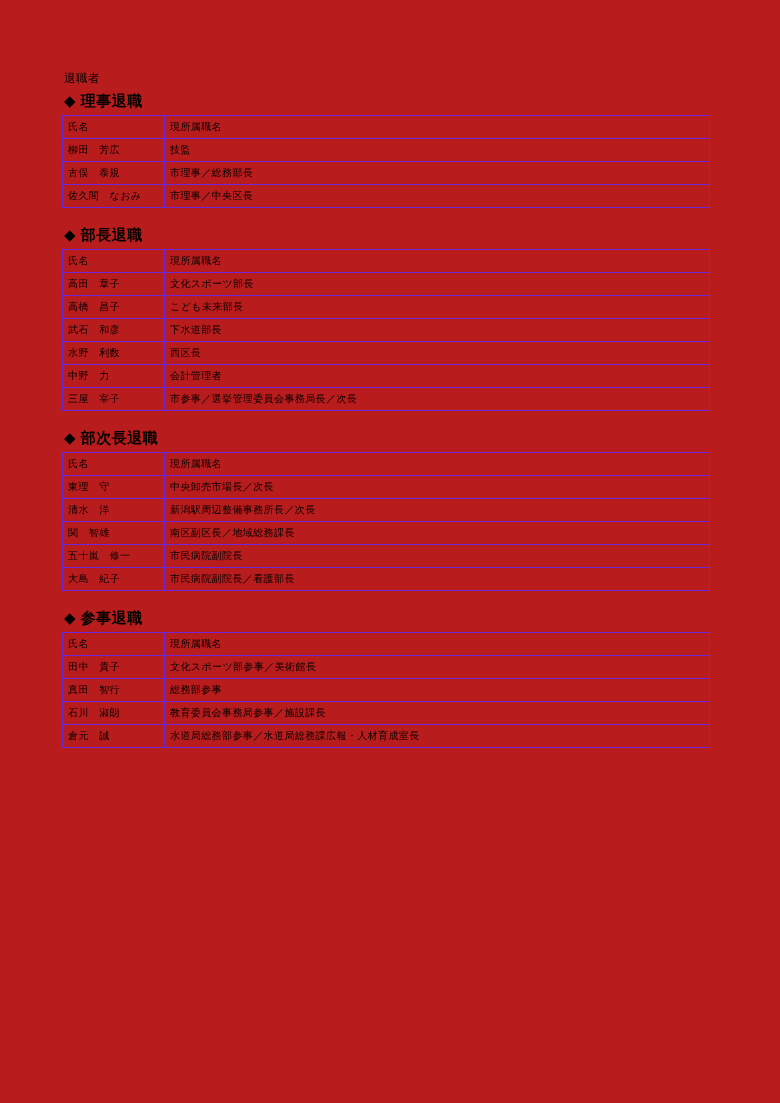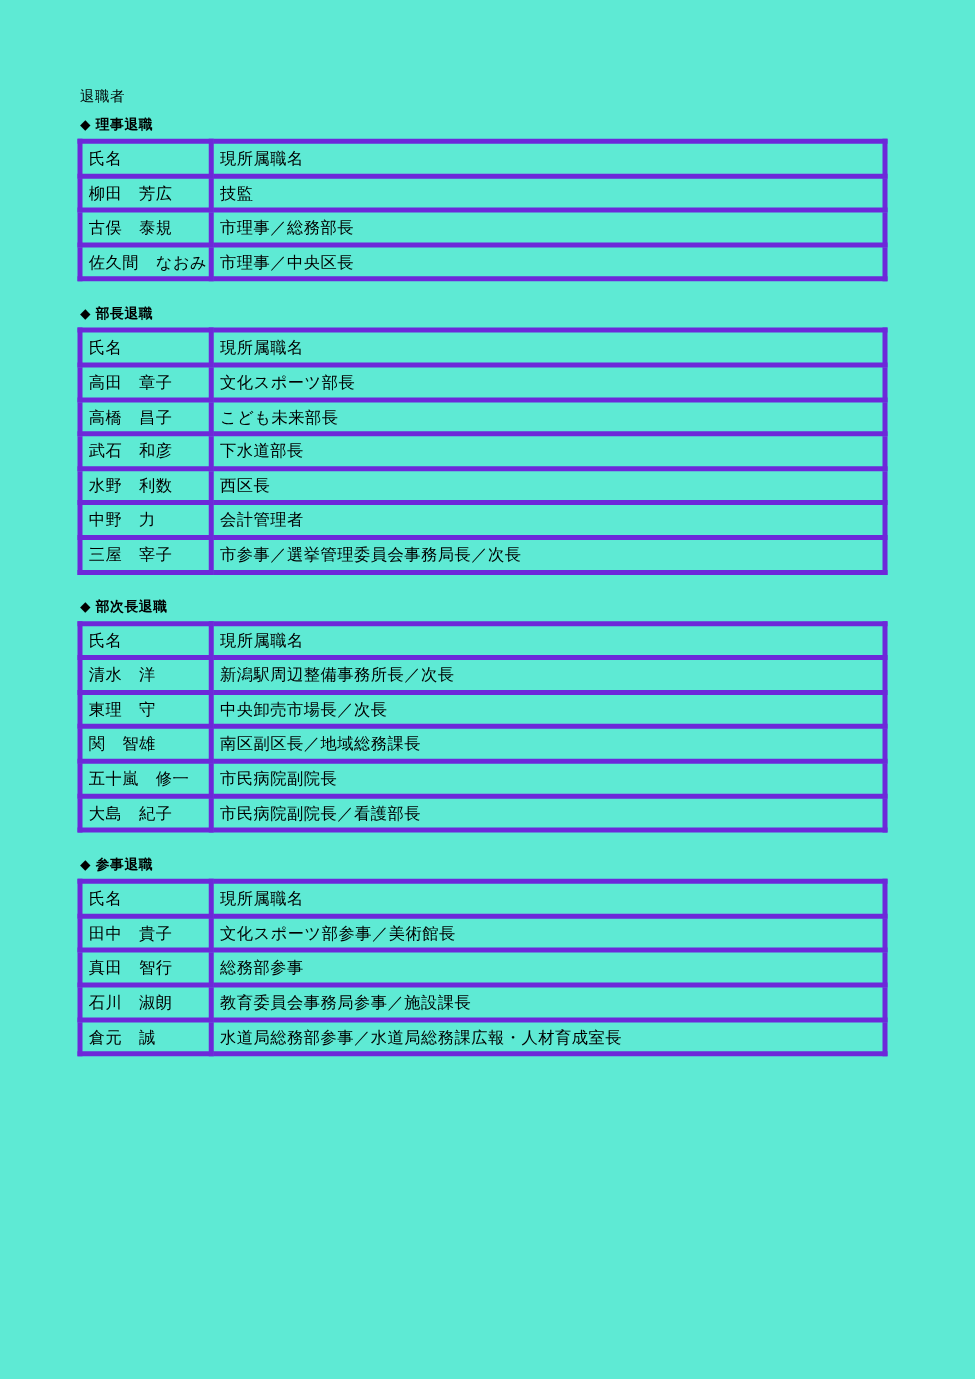--- a/index.html
+++ b/index.html
@@ -8,53 +8,53 @@
     background: #ffffff;
   }
   body {
     font-family: "Liberation Sans", "DejaVu Sans", sans-serif;
     color: #000000;
   }
   .page {
     position: relative;
     width: 780px;
     height: 1103px;
-    background: #5eead4;
+    background: #b91c1c;
     box-sizing: border-box;
     overflow: hidden;
   }
   .content {
     position: absolute;
     left: 62px;
     top: 70px;
     width: 648px;
   }
   .doc-title {
     font-size: 11.5px;
     line-height: 1.4;
     margin: 0 0 6px 2px;
     letter-spacing: 0.5px;
   }
   .section {
     margin-bottom: 18px;
   }
   .section-heading {
-    font-size: 11px;
+    font-size: 15px;
     font-weight: bold;
     margin: 0 0 4px 2px;
     letter-spacing: 0.5px;
   }
   table.retire-table {
     border-collapse: collapse;
     width: 100%;
     table-layout: fixed;
   }
   table.retire-table td {
-    border: 4px solid #6d28d9;
-    font-size: 13px;
+    border: 1px solid #6d28d9;
+    font-size: 10px;
     line-height: 1.2;
     padding: 4px 4px 4px 5px;
     height: 14px;
     vertical-align: middle;
     letter-spacing: 0.4px;
     white-space: nowrap;
     overflow: hidden;
   }
   table.retire-table td.col-name {
     width: 92px;
@@ -130,26 +130,26 @@
 
     <div class="section">
       <div class="section-heading">◆ 部次長退職</div>
       <table class="retire-table">
         <tbody>
           <tr>
             <td class="col-name">氏名</td>
             <td>現所属職名</td>
           </tr>
           <tr>
+            <td class="col-name">東理　守</td>
+            <td>中央卸売市場長／次長</td>
+          </tr>
+          <tr>
             <td class="col-name">清水　洋</td>
             <td>新潟駅周辺整備事務所長／次長</td>
-          </tr>
-          <tr>
-            <td class="col-name">東理　守</td>
-            <td>中央卸売市場長／次長</td>
           </tr>
           <tr>
             <td class="col-name">関　智雄</td>
             <td>南区副区長／地域総務課長</td>
           </tr>
           <tr>
             <td class="col-name">五十嵐　修一</td>
             <td>市民病院副院長</td>
           </tr>
           <tr>

